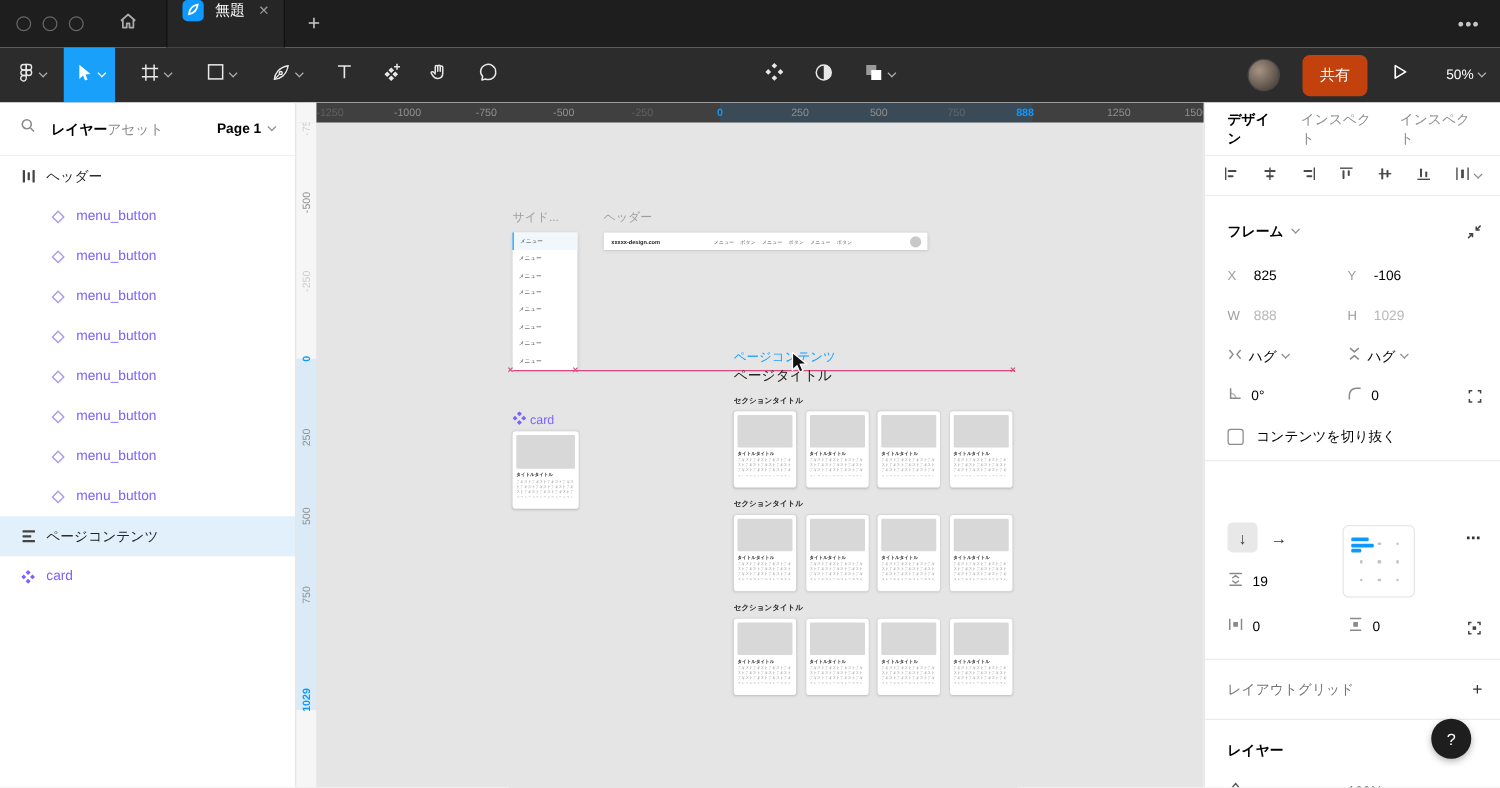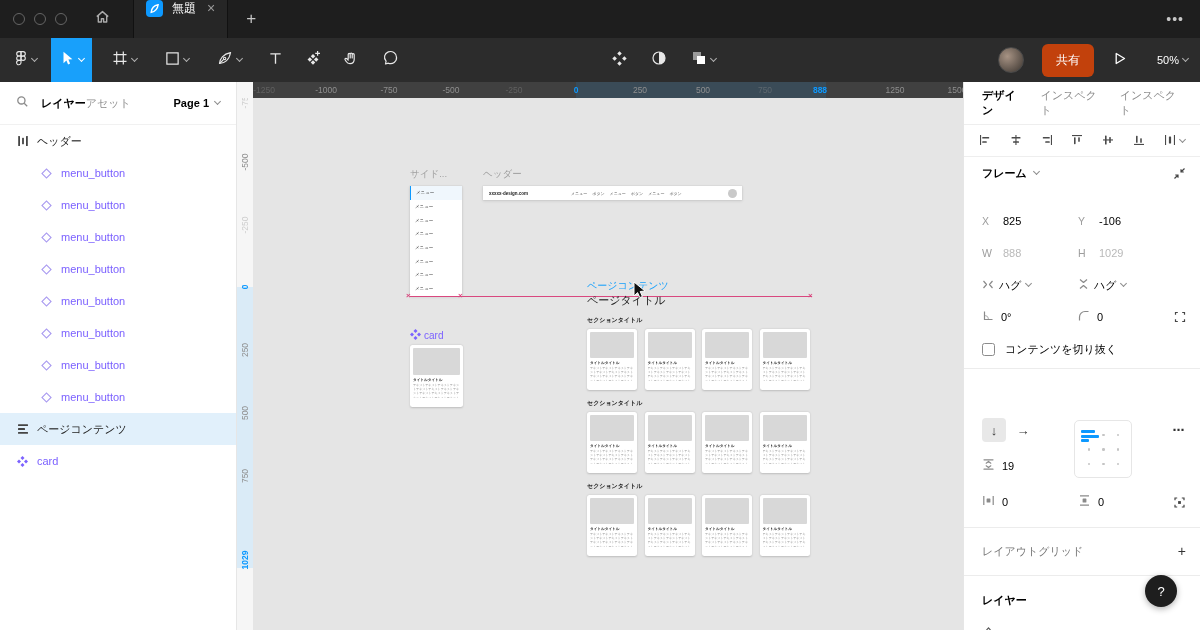--- a/index.html
+++ b/index.html
@@ -527,21 +527,21 @@
       <span style="display:flex;align-items:center">
           <span><svg width="12" height="12" viewBox="0 0 12 12" fill="#4a4a4a">
               <rect x="1" y="1" width="1.1" height="10"></rect>
               <rect x="9.9" y="1" width="1.1" height="10"></rect>
               <rect x="4.9" y="2.5" width="2.2" height="7" rx=".6"></rect>
             </svg></span>
           <span class="chev" style="border-color:#8c8c8c"></span>
         </span>
     </div>
 
-    <div class="rrow" style="top:79px">
+    <div class="rrow" style="top:91px">
       <span class="rhead">
           <span>フレーム</span>
           <span class="chev" style="border-color:#8c8c8c;margin-left:7px"></span>
         </span>
       <span class="colr">
           <svg width="13" height="13" viewBox="0 0 13 13" fill="none" stroke="#444" stroke-width="1.2">
             <path d="M11.5 1.5L8 5m0-2.8V5h2.8M1.5 11.5L5 8m-2.8 0H5v2.8"></path>
           </svg>
         </span>
     </div>

